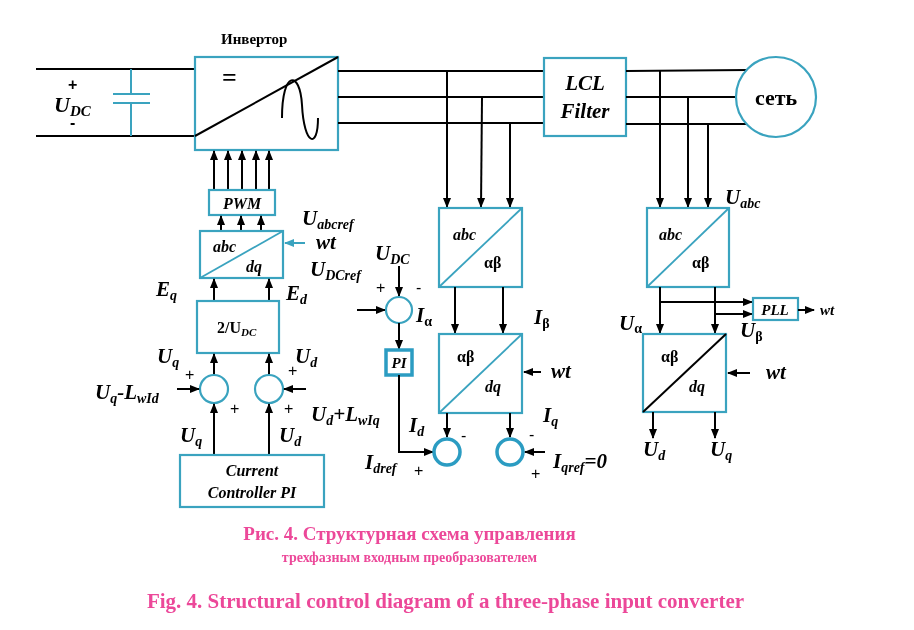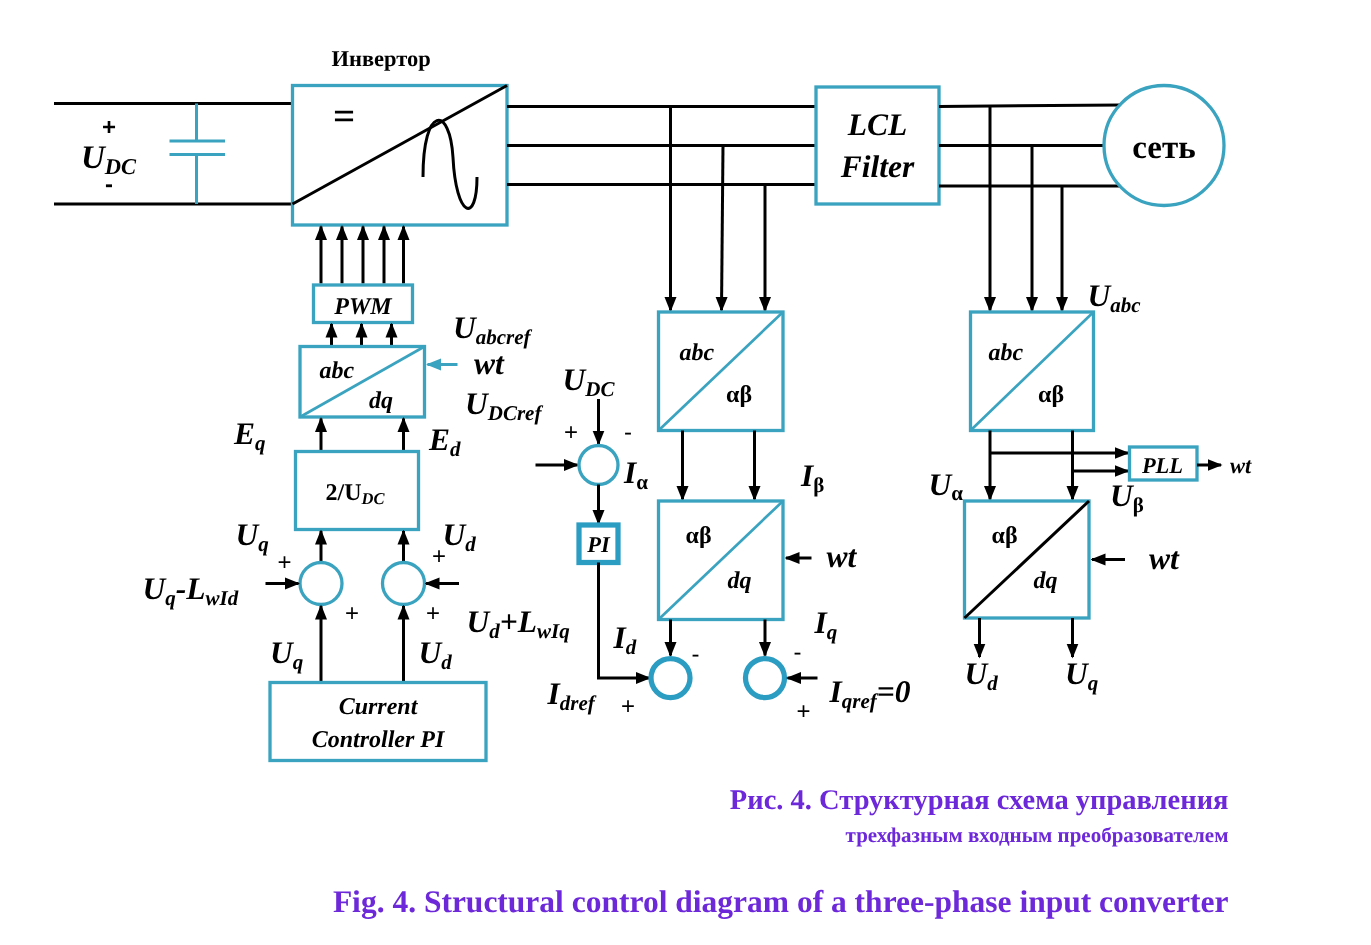--- a/index.html
+++ b/index.html
@@ -7,21 +7,21 @@
   svg { position: absolute; left: 0; top: 0; }
   .blk { fill: #ffffff; stroke: #3aa3bf; stroke-width: 2.2; }
   .blk-thick { fill: #ffffff; stroke: #2b9cc2; stroke-width: 3.5; }
   .wire { stroke: #000; stroke-width: 2; fill: none; }
   .wire-b { stroke: #3aa3bf; stroke-width: 2; fill: none; }
   .diag-b { stroke: #3aa3bf; stroke-width: 1.8; }
   .diag-k { stroke: #000; stroke-width: 2; }
   .t { font-family: "Liberation Serif", serif; font-weight: bold; font-style: italic; fill: #000; }
   .tn { font-family: "Liberation Serif", serif; font-weight: bold; fill: #000; }
   .sign { font-family: "Liberation Sans", sans-serif; fill: #000; font-size: 16px; }
-  .caption { position: absolute; left: 0; width: 819px; text-align: right; font-family: "Liberation Serif", serif; font-weight: bold; color: #6d28d9; }
+  .caption { position: absolute; left: 0; width: 819px; text-align: center; font-family: "Liberation Serif", serif; font-weight: bold; color: #ec4899; }
 </style>
 </head>
 <body>
 
 <svg width="914" height="630" viewBox="0 0 914 630">
   <defs>
     <marker id="ah" markerWidth="10" markerHeight="10" refX="9" refY="5" orient="auto" markerUnits="userSpaceOnUse">
       <path d="M0,1 L10,5 L0,9 Z" fill="#000"></path>
     </marker>
     <marker id="ahb" markerWidth="10" markerHeight="10" refX="9" refY="5" orient="auto" markerUnits="userSpaceOnUse">
@@ -202,13 +202,13 @@
   <text class="t" x="766" y="379" font-size="21">wt</text>
 
   <line class="wire" x1="653" y1="412" x2="653" y2="438" marker-end="url(#ah)"></line>
   <line class="wire" x1="715" y1="412" x2="715" y2="438" marker-end="url(#ah)"></line>
   <text class="t" x="643" y="456" font-size="21"><tspan>U</tspan><tspan font-size="14" dy="4">d</tspan></text>
   <text class="t" x="710" y="456" font-size="21"><tspan>U</tspan><tspan font-size="14" dy="4">q</tspan></text>
 </svg>
 
 <div class="caption" style="top:523px; font-size:19px;">Рис. 4. Структурная схема управления</div>
 <div class="caption" style="top:550px; font-size:14px;">трехфазным входным преобразователем</div>
-<div class="caption" style="top:589px; font-size:21px;">Fig. 4. Structural control diagram of a three-phase input converter</div>
+<div class="caption" style="top:589px; font-size:21px;margin-left:36px;">Fig. 4. Structural control diagram of a three-phase input converter</div>
 
 </body></html>

